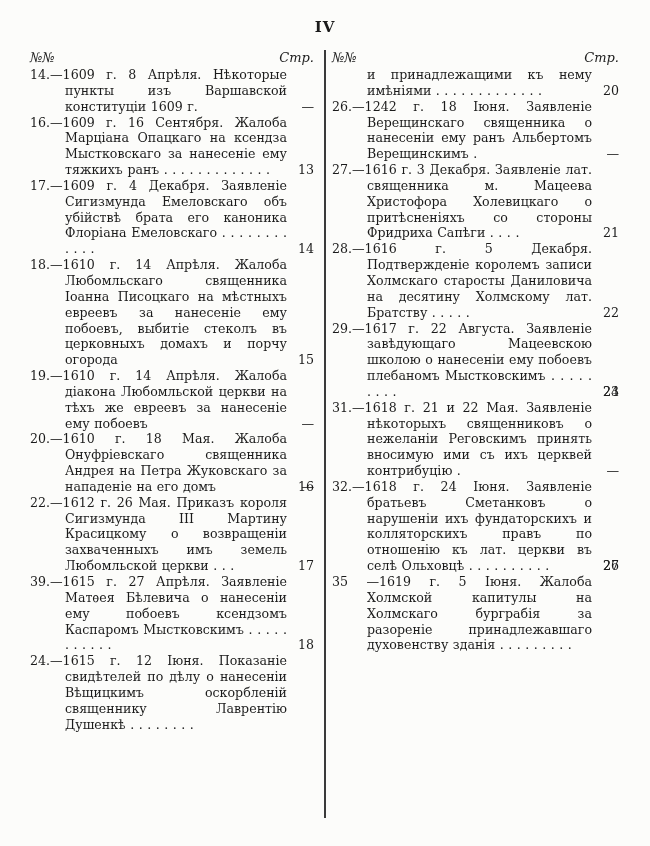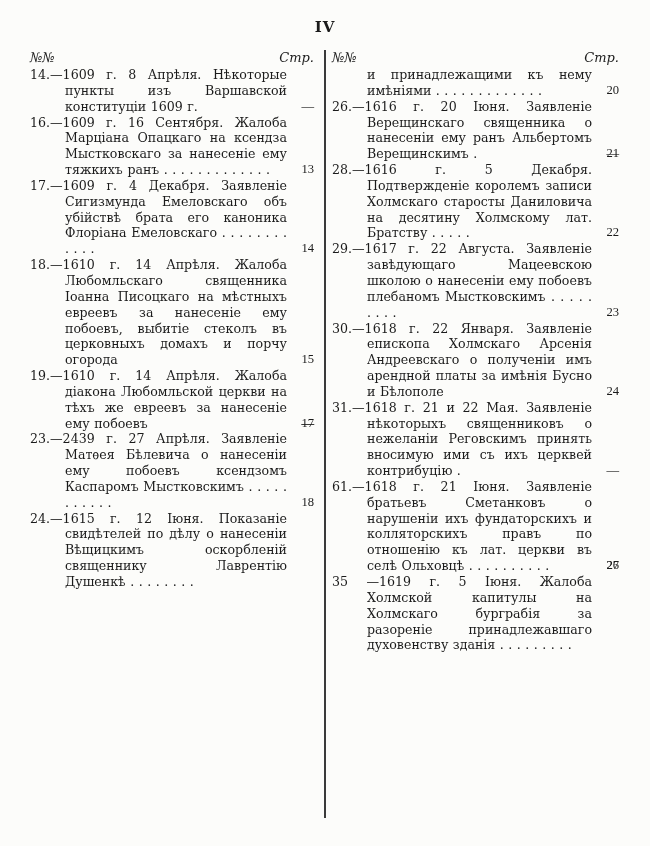--- a/index.html
+++ b/index.html
@@ -59,21 +59,20 @@
   }
   .entry.cont {
     text-indent: 0;
   }
   .epage {
     position: absolute;
     right: 0;
     bottom: 0;
     text-indent: 0;
     font-size: 12.6px;
-    font-family: Liberation Serif, serif;
   }
 </style>
 </head>
 <body>
 
 <div class="paper">
 
   <div class="folio">IV</div>
 
   <div class="divider"></div>
@@ -82,39 +81,40 @@
     <div class="col-head">
       <span>№№</span>
       <span>Стр.</span>
     </div>
     <div>
         <div class="entry"><span>14.—1609 г. 8 Апрѣля. Нѣкоторые пункты изъ Варшавской конституціи 1609 г.</span><span class="epage">—</span></div>
         <div class="entry"><span>16.—1609 г. 16 Сентября. Жалоба Марціана Опацкаго на ксендза Мыстковскаго за нанесеніе ему тяжкихъ ранъ . . . . . . . . . . . . .</span><span class="epage">13</span></div>
         <div class="entry"><span>17.—1609 г. 4 Декабря. Заявленіе Сигизмунда Емеловскаго объ убійствѣ брата его каноника Флоріана Емеловскаго . . . . . . . . . . . .</span><span class="epage">14</span></div>
         <div class="entry"><span>18.—1610 г. 14 Апрѣля. Жалоба Любомльскаго священника Іоанна Писоцкаго на мѣстныхъ евреевъ за нанесеніе ему побоевъ, выбитіе стеколъ въ церковныхъ домахъ и порчу огорода</span><span class="epage">15</span></div>
         <div class="entry"><span>19.—1610 г. 14 Апрѣля. Жалоба діакона Любомльской церкви на тѣхъ же евреевъ за нанесеніе ему побоевъ</span><span class="epage">—</span></div>
+        <div class="entry"><span>20.—1610 г. 18 Мая. Жалоба Онуфріевскаго священника Андрея на Петра Жуковскаго за нападеніе на его домъ</span><span class="epage">16</span></div>
         <div class="entry"><span class="epage">—</span></div>
-        <div class="entry"><span class="epage">17</span></div>
-        <div class="entry"><span>23.—2439 г. 27 Апрѣля. Заявленіе Матѳея Бѣлевича о нанесеніи ему побоевъ ксендзомъ Каспаромъ Мыстковскимъ . . . . . . . . . . .</span><span class="epage">18</span></div>
+        <div class="entry"><span>22.—1612 г. 26 Мая. Приказъ короля Сигизмунда III Мартину Красицкому о возвращеніи захваченныхъ имъ земель Любомльской церкви . . .</span><span class="epage">17</span></div>
+        <div class="entry"><span>39.—1615 г. 27 Апрѣля. Заявленіе Матѳея Бѣлевича о нанесеніи ему побоевъ ксендзомъ Каспаромъ Мыстковскимъ . . . . . . . . . . .</span><span class="epage">18</span></div>
         <div class="entry"><span>24.—1615 г. 12 Іюня. Показаніе свидѣтелей по дѣлу о нанесеніи Вѣщицкимъ оскорбленій священнику Лаврентію Душенкѣ . . . . . . . .</span></div>
       </div>
   </div>
 
   <div class="col col-right">
     <div class="col-head">
       <span>№№</span>
       <span>Стр.</span>
     </div>
     <div>
         <div class="entry cont"><span>и принадлежащими къ нему имѣніями . . . . . . . . . . . . .</span><span class="epage">20</span></div>
-        <div class="entry"><span>26.—1616 г. 20 Іюня. Заявленіе Верещинскаго священника о нанесеніи ему ранъ Альбертомъ Верещинскимъ .</span><span class="epage">—</span></div>
-        <div class="entry"><span class="epage">21</span></div>
+        <div class="entry"><span>26.—1242 г. 18 Іюня. Заявленіе Верещинскаго священника о нанесеніи ему ранъ Альбертомъ Верещинскимъ .</span><span class="epage">—</span></div>
+        <div class="entry"><span>27.—1616 г. 3 Декабря. Заявленіе лат. священника м. Мацеева Христофора Холевицкаго о притѣсненіяхъ со стороны Фридриха Сапѣги . . . .</span><span class="epage">21</span></div>
         <div class="entry"><span>28.—1616 г. 5 Декабря. Подтвержденіе королемъ записи Холмскаго старосты Даниловича на десятину Холмскому лат. Братству . . . . .</span><span class="epage">22</span></div>
         <div class="entry"><span>29.—1617 г. 22 Августа. Заявленіе завѣдующаго Мацеевскою школою о нанесеніи ему побоевъ плебаномъ Мыстковскимъ . . . . . . . . .</span><span class="epage">23</span></div>
-        <div class="entry"><span>30.—1618 г. 22 Января. Заявленіе епископа Холмскаго Арсенія Андреевскаго о полученіи имъ арендной платы за имѣнія Бусно и Бѣлополе</span><span class="epage">24</span></div>
+        <div class="entry"><span class="epage">24</span></div>
         <div class="entry"><span>31.—1618 г. 21 и 22 Мая. Заявленіе нѣкоторыхъ священниковъ о нежеланіи Реговскимъ принять вносимую ими съ ихъ церквей контрибуцію .</span><span class="epage">—</span></div>
-        <div class="entry"><span>61.—1618 г. 21 Іюня. Заявленіе братьевъ Сметанковъ о нарушеніи ихъ фундаторскихъ и колляторскихъ правъ по отношенію къ лат. церкви въ селѣ Ольховцѣ . . . . . . . . . .</span><span class="epage">26</span></div>
+        <div class="entry"><span>32.—1618 г. 24 Іюня. Заявленіе братьевъ Сметанковъ о нарушеніи ихъ фундаторскихъ и колляторскихъ правъ по отношенію къ лат. церкви въ селѣ Ольховцѣ . . . . . . . . . .</span><span class="epage">26</span></div>
         <div class="entry"><span class="epage">27</span></div>
         <div class="entry"><span>35 —1619 г. 5 Іюня. Жалоба Холмской капитулы на Холмскаго бурграбія за разореніе принадлежавшаго духовенству зданія . . . . . . . . .</span></div>
       </div>
   </div>
 
 </div>
 
 </body></html>

